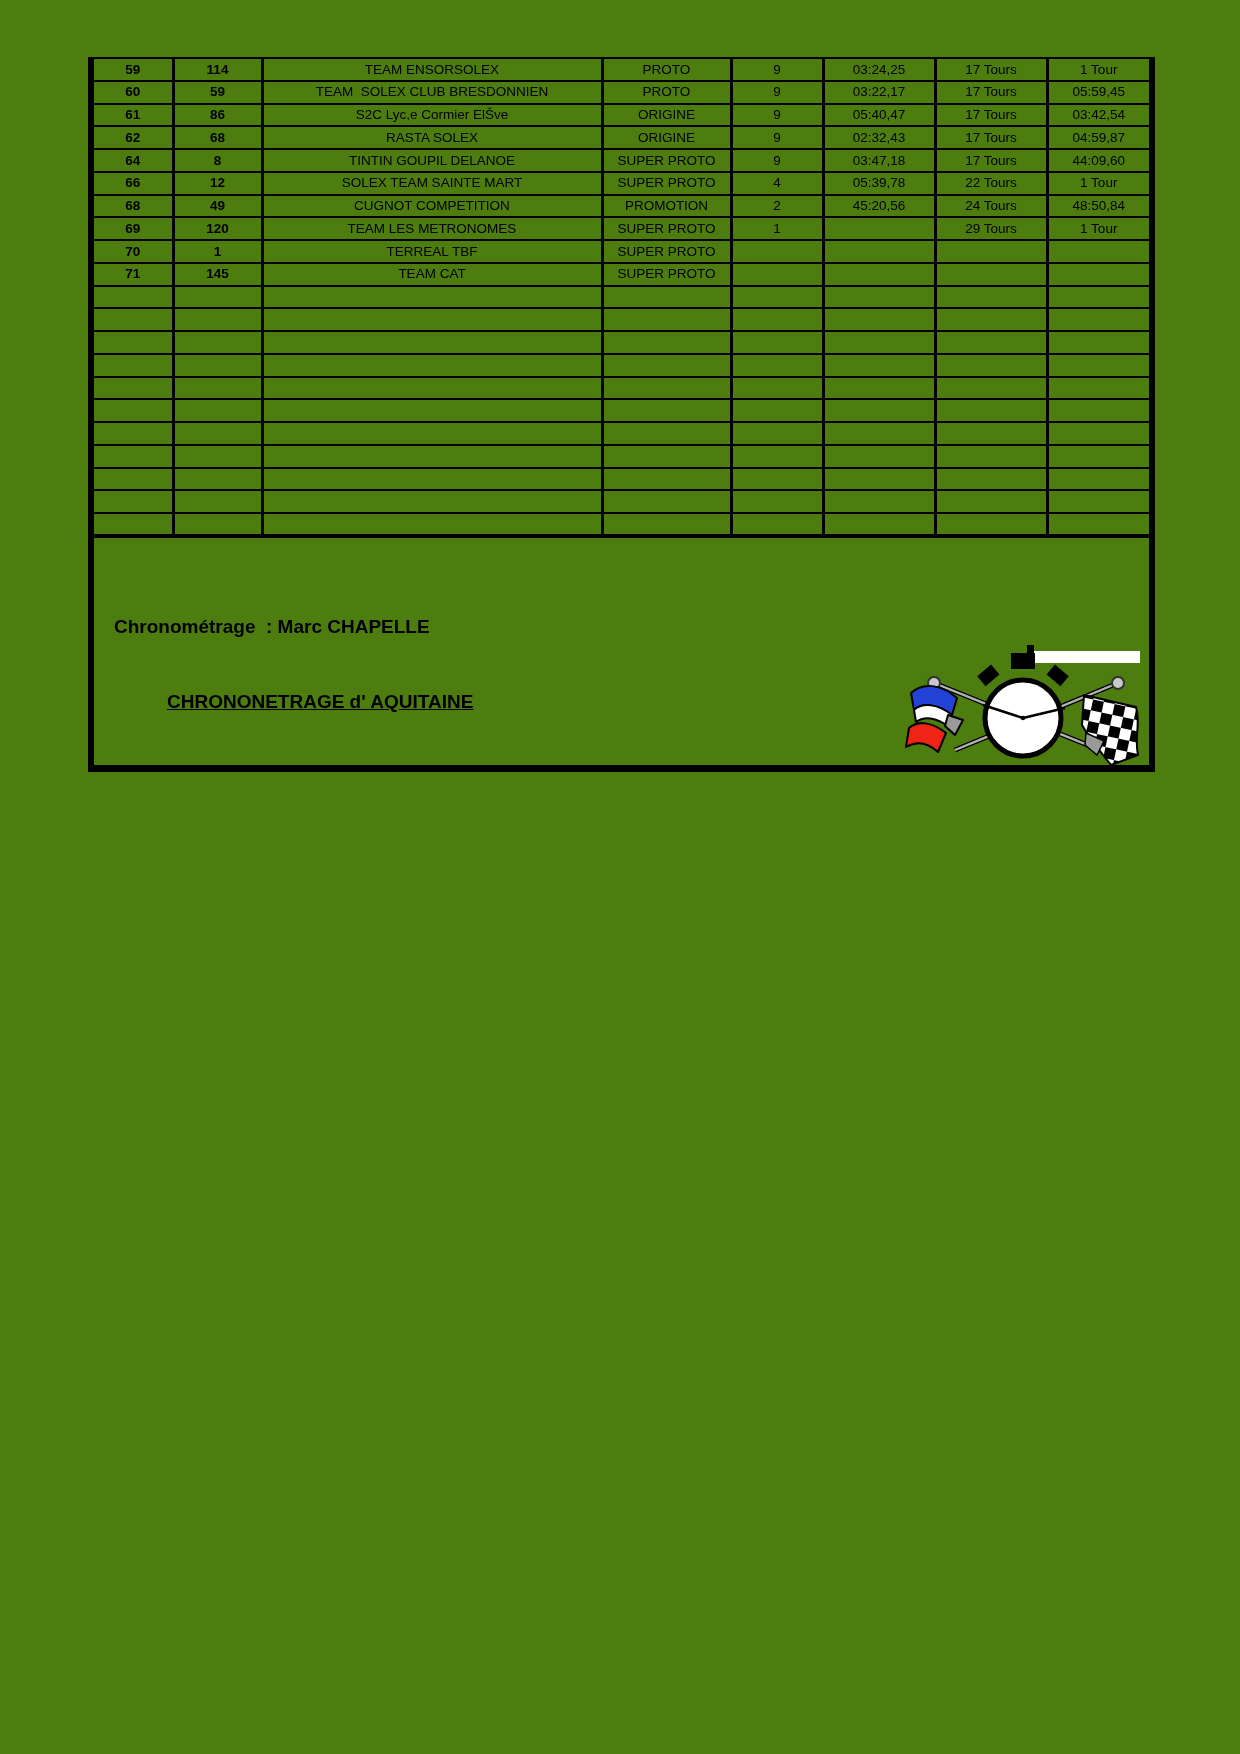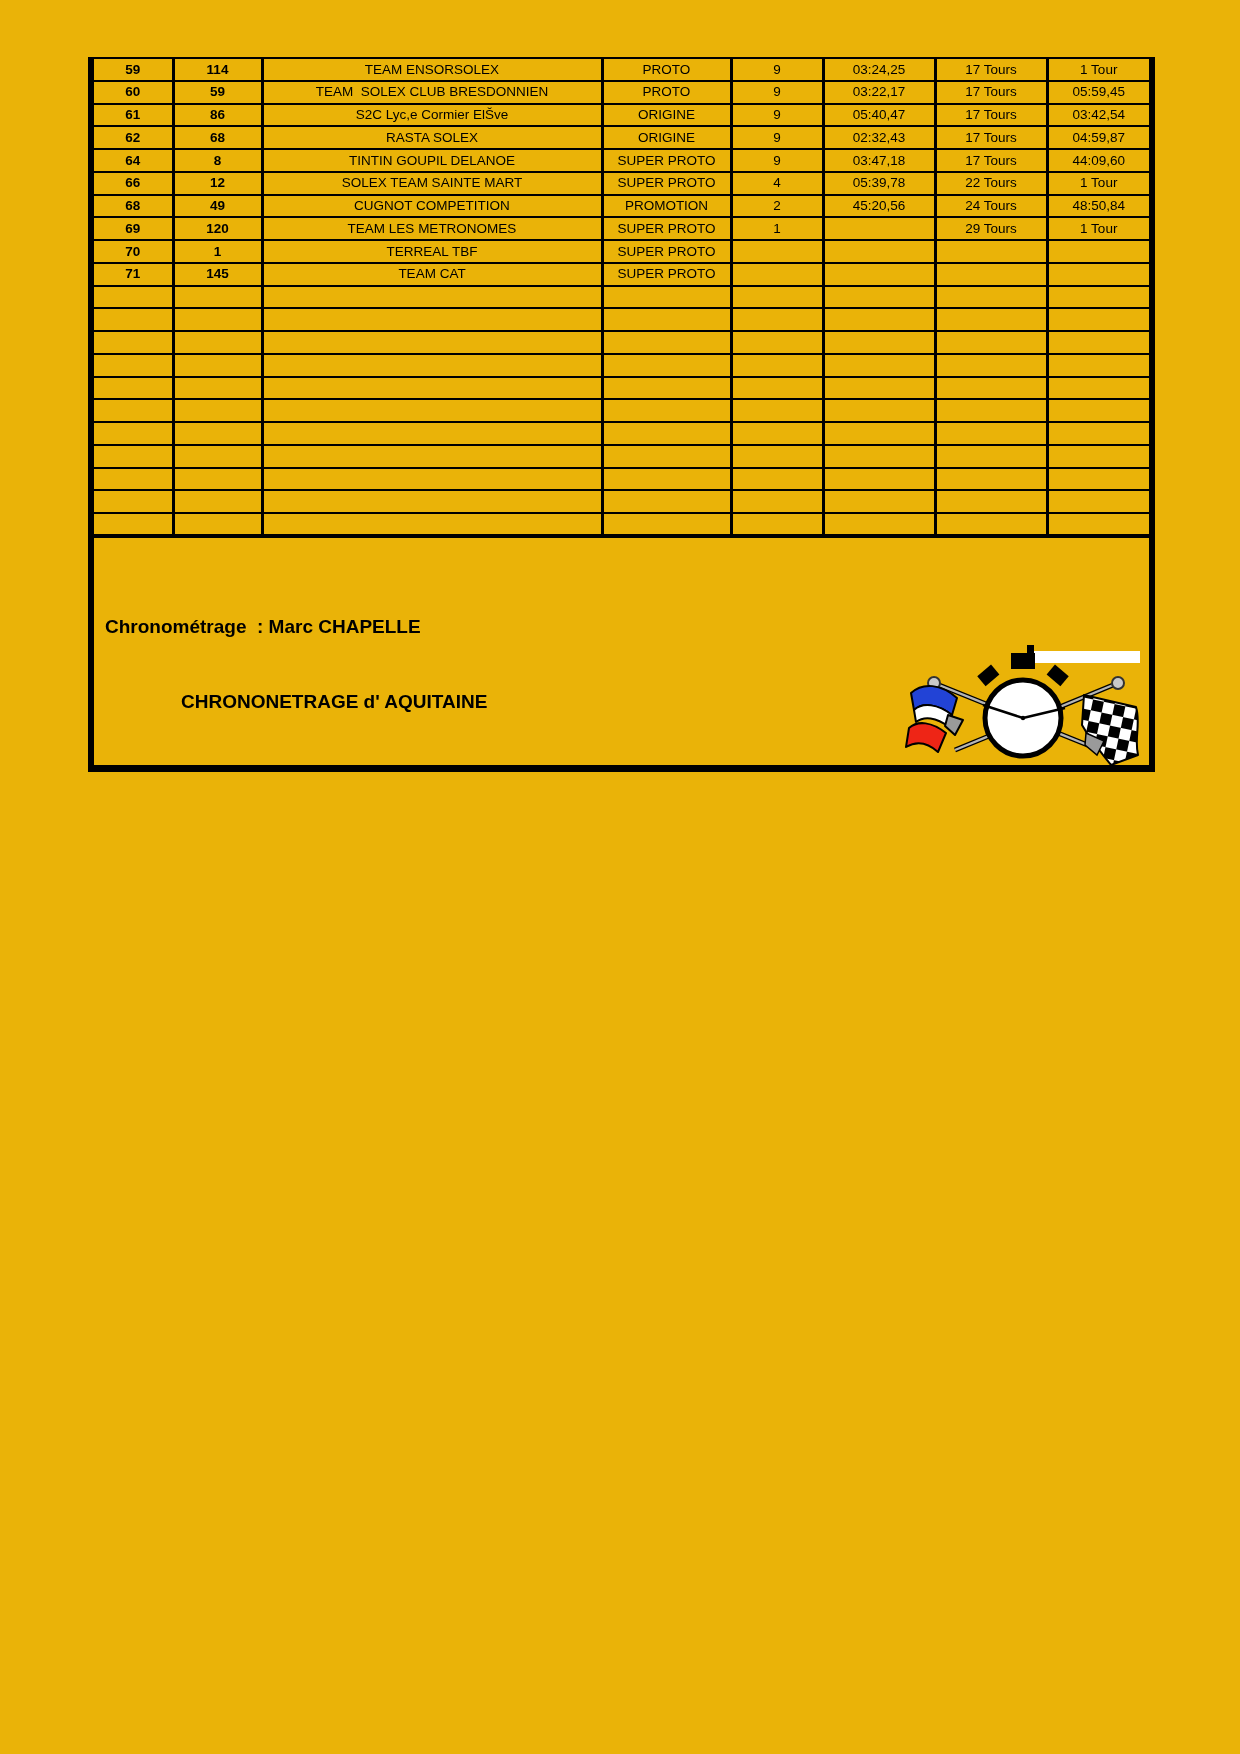--- a/index.html
+++ b/index.html
@@ -1,34 +1,34 @@
 <!DOCTYPE html>
 <html><head>
 <meta charset="utf-8">
 <style>
   html,body{margin:0;padding:0;background:#ffffff;}
-  .page{position:relative;width:1240px;height:1754px;background:#eab308;
+  .page{position:relative;width:1240px;height:1754px;background:#4d7c0f;
         font-family:"Liberation Sans","DejaVu Sans",sans-serif;color:#000;}
   .frame{position:absolute;left:88px;top:57px;width:1067px;height:715px;
          box-sizing:border-box;border-left:6px solid #000;border-right:6px solid #000;
          border-bottom:7px solid #000;}
   table.results{border-collapse:collapse;table-layout:fixed;width:1055px;}
   table.results td{box-sizing:border-box;height:22.75px;padding:0 2px;
     border-bottom:2px solid #000;border-left:3px solid #000;
     text-align:center;vertical-align:middle;white-space:pre;overflow:hidden;
     font-size:13.5px;line-height:1;}
   table.results tr:first-child td{border-top:2px solid #000;}
   table.results tr:last-child td{border-bottom:4px solid #000;}
   table.results td:first-child{border-left:none;}
   td.c-pos,td.c-num{font-weight:bold;}
   td.c-cat{font-size:14.5px;padding:0;}
   td.c-gap{font-size:15px;}
-  .footer{position:relative;height:110px;padding-top:26px;padding-left:11px;box-sizing:border-box;}
+  .footer{position:relative;height:110px;padding-top:26px;padding-left:20px;box-sizing:border-box;}
   .footer-text{font-weight:bold;font-size:19px;line-height:25px;white-space:pre;}
-  .footer-line2{margin-left:76px;}
+  .footer-line2{margin-left:53px;text-decoration:underline;}
   .logo{position:absolute;left:811px;top:588px;width:235px;height:127px;z-index:5;}
 </style>
 </head>
 <body>
 
 <div class="page">
   <div class="frame">
 
     <table class="results">
       <colgroup>

